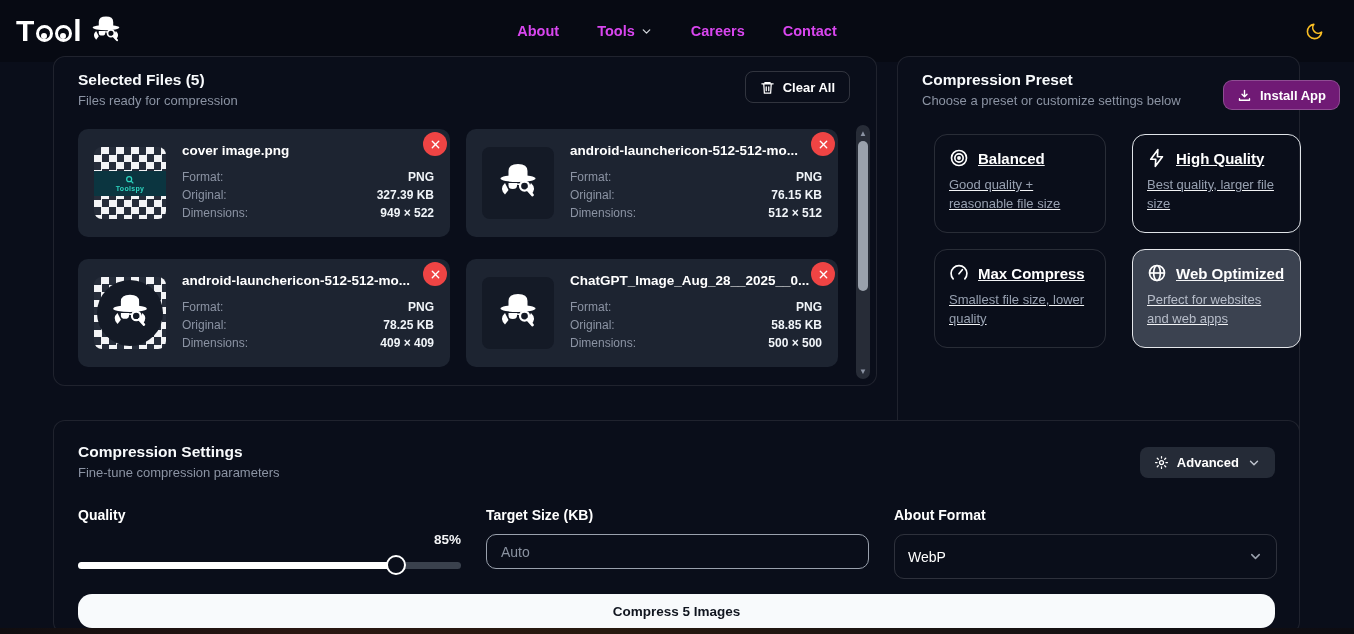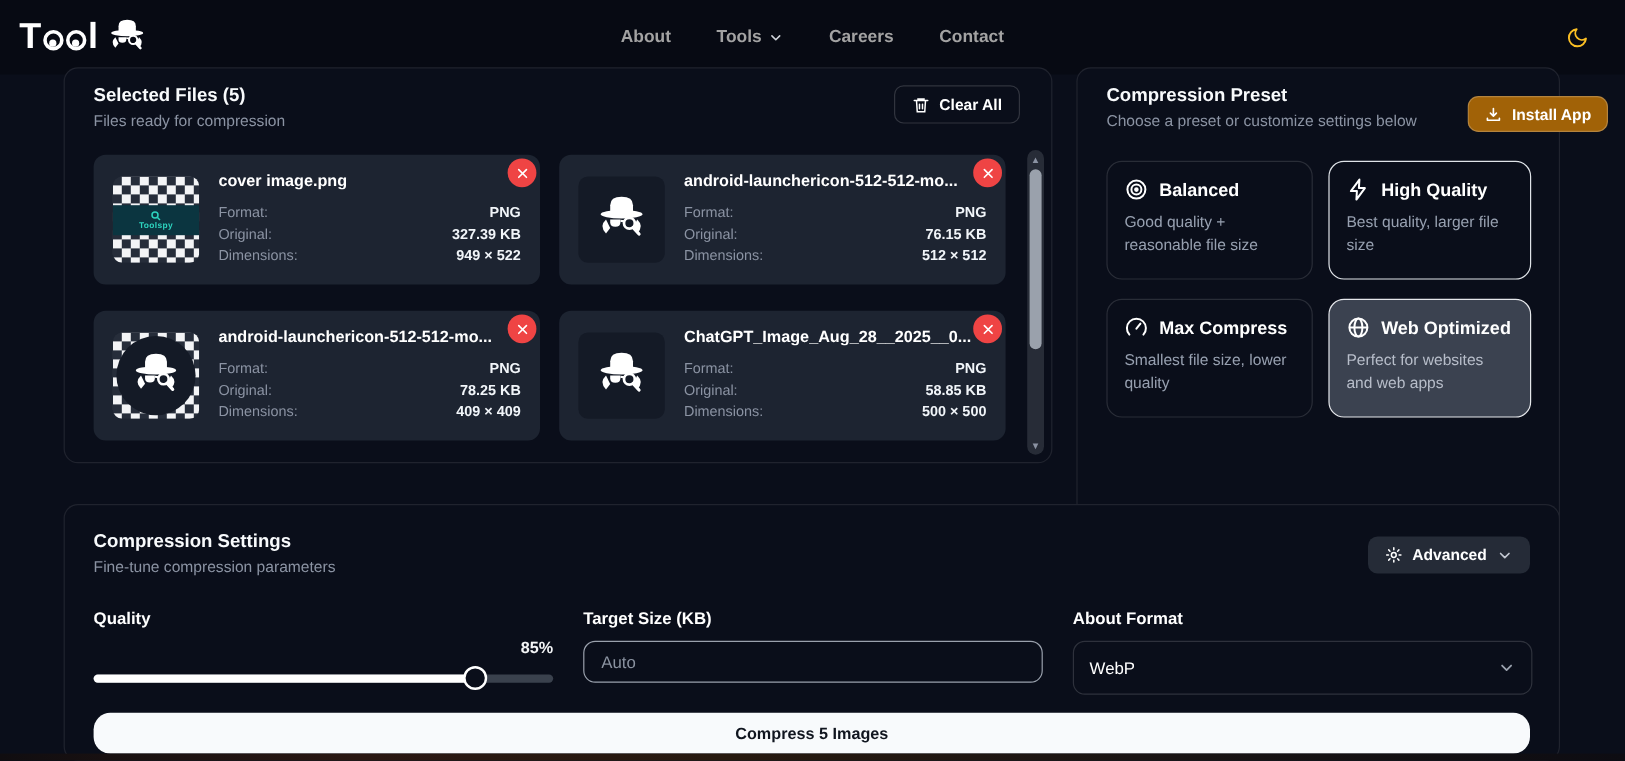--- a/index.html
+++ b/index.html
@@ -13,21 +13,21 @@
   
   .navbar { position:absolute; top:0; left:0; width:1354px; height:62px;
     background:#070a13; display:flex; align-items:center; }
   .logo { position:absolute; left:16px; top:8px; display:flex; align-items:center; height:46px; }
   .logo-text { font-size:30px; font-weight:800; color:#fff; letter-spacing:1px; display:flex; align-items:center; }
   .eye { width:17px; height:17px; border:3.5px solid #fff; border-radius:50%; position:relative; margin:4px 1px 0; }
   .eye::after { content:""; position:absolute; width:6px; height:6px; background:#fff; border-radius:50%; left:2px; bottom:0; }
   .logo-spy { width:38px; height:38px; margin-left:4px; }
   .nav-links { position:absolute; left:0; right:0; top:0; height:62px;
     display:flex; align-items:center; justify-content:center; gap:38px; }
-  .nav-link { color:#a3a3a3; font-size:14.5px; font-weight:700; cursor:pointer; display:flex; align-items:center; gap:5px; }
+  .nav-link { color:#d946ef; font-size:14.5px; font-weight:700; cursor:pointer; display:flex; align-items:center; gap:5px; }
   .theme-toggle { position:absolute; right:24px; top:15px; width:32px; height:32px; background:none;
     border:none; cursor:pointer; display:flex; align-items:center; justify-content:center; }
 
   
   .panel { position:absolute; border:1px solid rgba(255,255,255,0.09); border-radius:12px; background:#0a0e1a; }
   .panel-title { font-size:15.5px; font-weight:700; color:#f8fafc; }
   .panel-sub { font-size:13px; color:#8b93a3; margin-top:4px; }
 
   .files-panel { left:53px; top:56px; width:824px; height:330px; }
   .files-header { position:absolute; left:24px; top:14px; }
@@ -64,25 +64,25 @@
   .sb-arrow { position:absolute; left:0; width:14px; height:14px; color:#8b93a3; font-size:8px;
     display:flex; align-items:center; justify-content:center; cursor:pointer; }
   .sb-up { top:1px; } .sb-down { bottom:1px; }
   .sb-thumb { position:absolute; left:2px; right:2px; top:16px; height:150px;
     background:#9aa1ac; border-radius:6px; cursor:grab; }
 
   
   .preset-panel { left:897px; top:56px; width:403px; height:416px; }
   .preset-header { position:absolute; left:24px; top:14px; }
   .install-btn { position:absolute; left:1223px; top:80px; height:30px; padding:0 13px;
-    display:flex; align-items:center; gap:8px; background:#a16207;
+    display:flex; align-items:center; gap:8px; background:#701a75;
     border:1px solid rgba(255,255,255,0.22); border-radius:9px; color:#fff;
     font-size:13px; font-weight:700; font-family:inherit; cursor:pointer; z-index:5; }
-  .preset-grid { position:absolute; left:24px; top:77px; display:grid;
-    grid-template-columns:172px 169px; gap:16px 13px; }
+  .preset-grid { position:absolute; left:36px; top:77px; display:grid;
+    grid-template-columns:172px 169px; gap:16px 26px;text-decoration:underline; }
   .preset-card { height:99px; border-radius:13px; padding:13px 14px; cursor:pointer;
     border:1px solid rgba(255,255,255,0.13); background:transparent; }
   .preset-card.outlined { border:1px solid #dfe3e8; }
   .preset-card.selected { border:1px solid #e5e7eb; background:#3b4250; }
   .preset-head { display:flex; align-items:center; gap:9px; }
   .preset-name { font-size:15px; font-weight:700; color:#fff; }
   .preset-desc { margin-top:8px; font-size:13px; color:#97a0b0; line-height:1.45; }
   .preset-card.selected .preset-desc { color:#b7bdc9; }
   .picon { width:20px; height:20px; }
 

